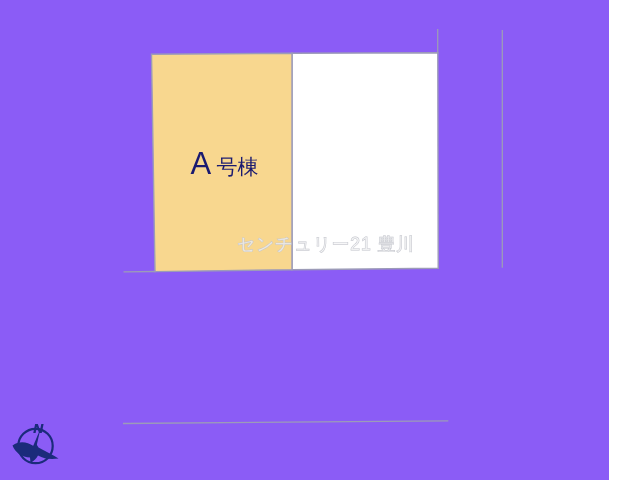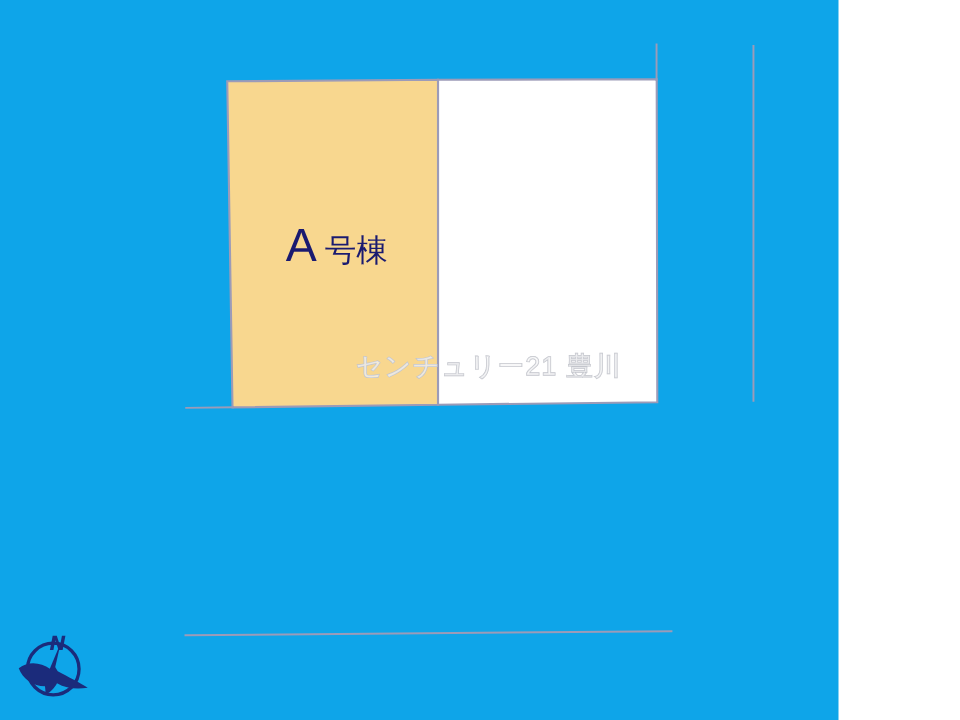--- a/index.html
+++ b/index.html
@@ -6,23 +6,23 @@
     margin: 0;
     padding: 0;
     width: 640px;
     height: 480px;
     background: #ffffff;
     overflow: hidden;
     font-family: "Liberation Sans", "DejaVu Sans", sans-serif;
   }
   .canvas {
     position: relative;
-    width: 559px;
+    width: 609px;
     height: 480px;
-    background: #0ea5e9;
+    background: #8b5cf6;
   }
   svg { display: block; }
   .lot-label {
     font-family: "Liberation Sans", "DejaVu Sans", sans-serif;
     font-weight: 400;
   }
   .watermark {
     font-family: "Liberation Sans", "DejaVu Sans", sans-serif;
     letter-spacing: 1px;
     paint-order: stroke fill;

